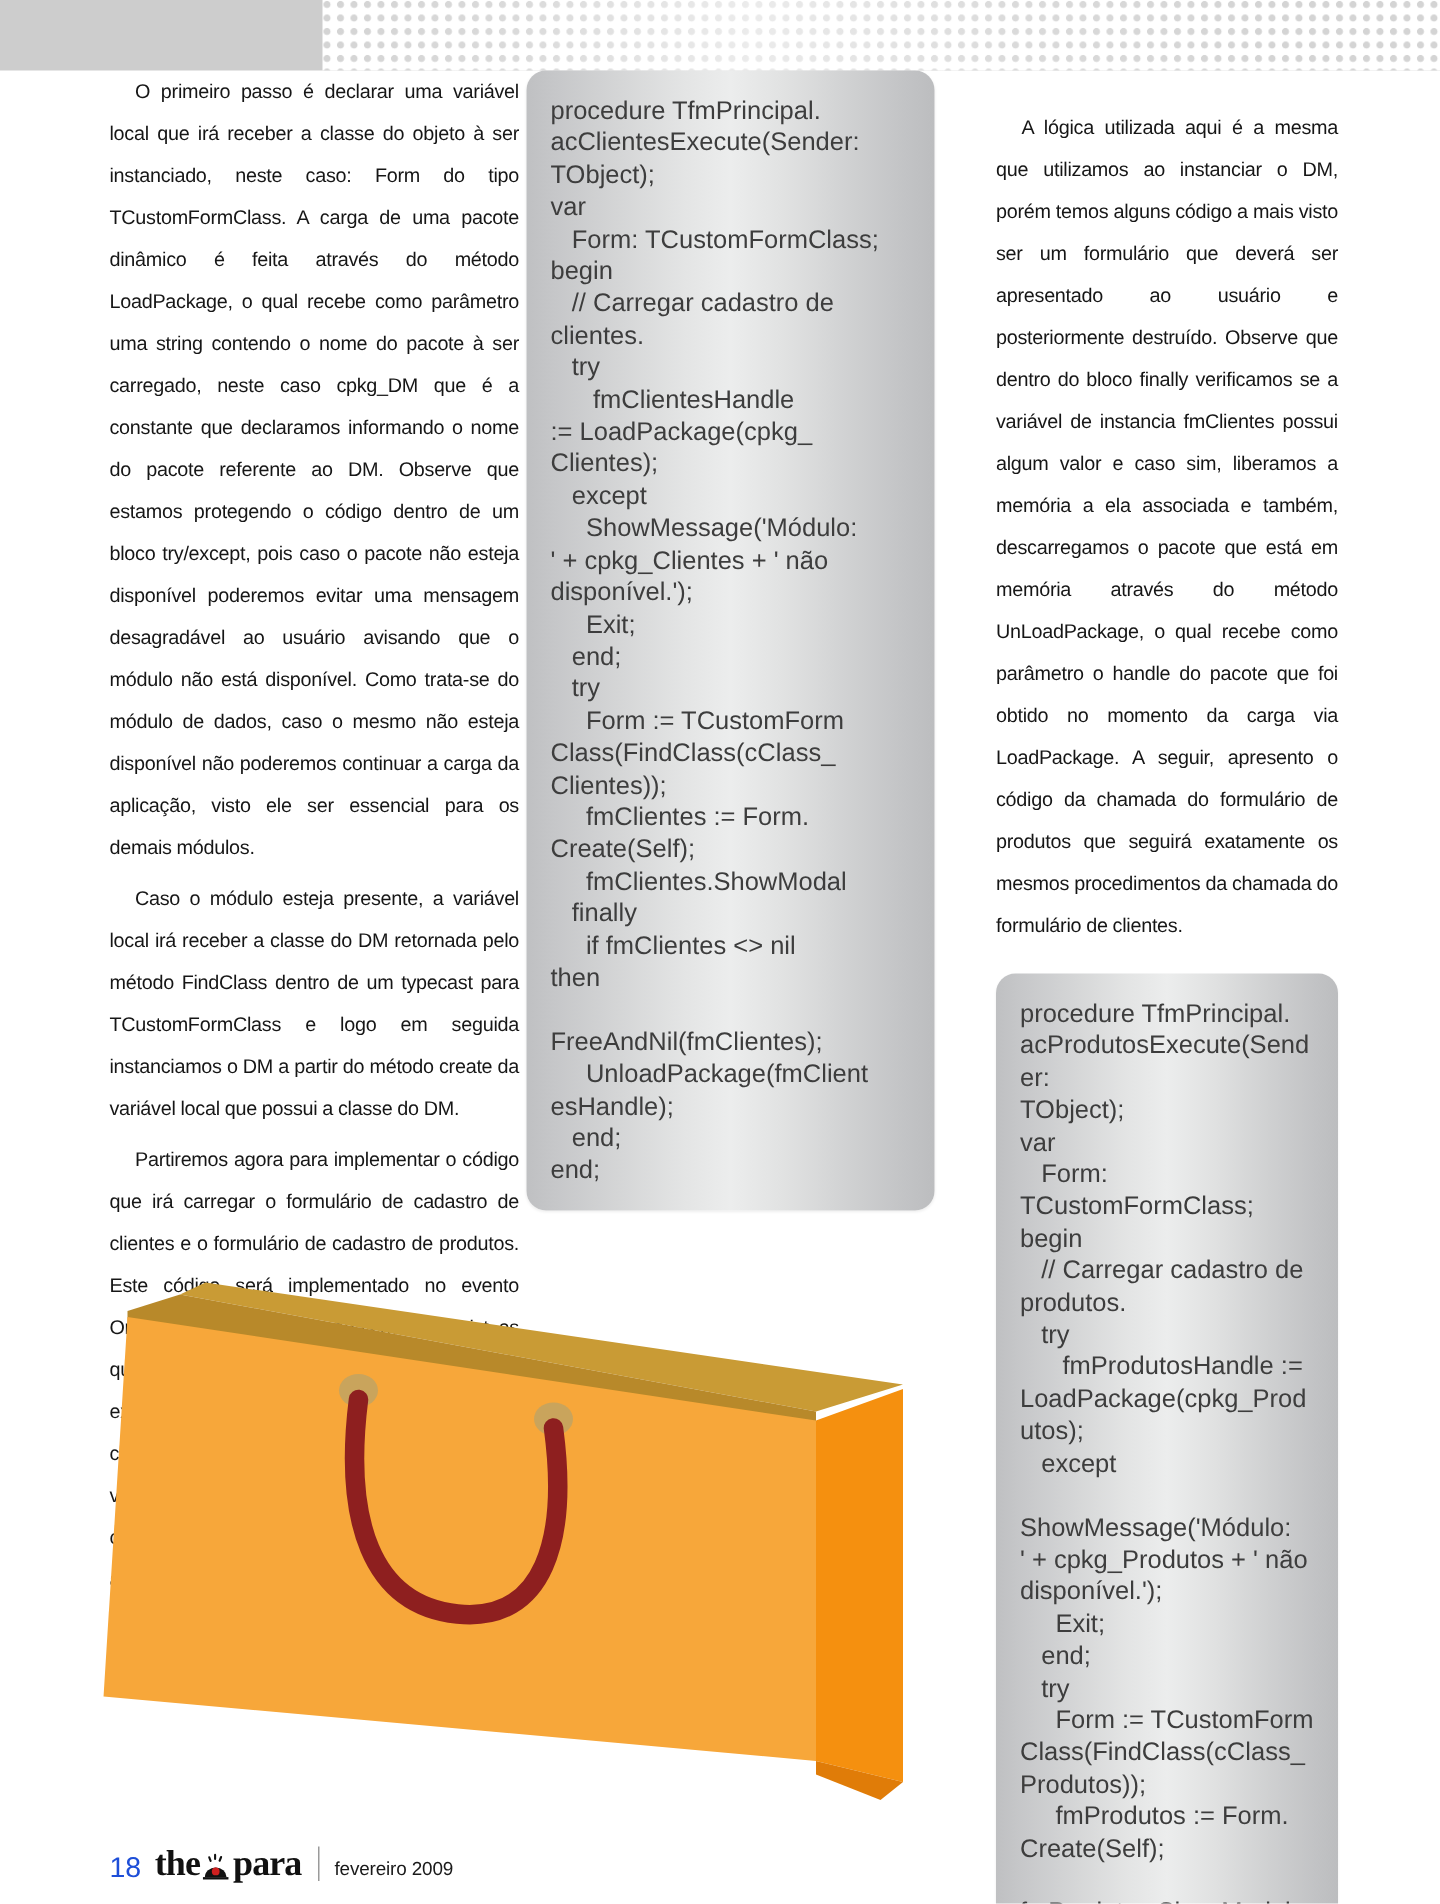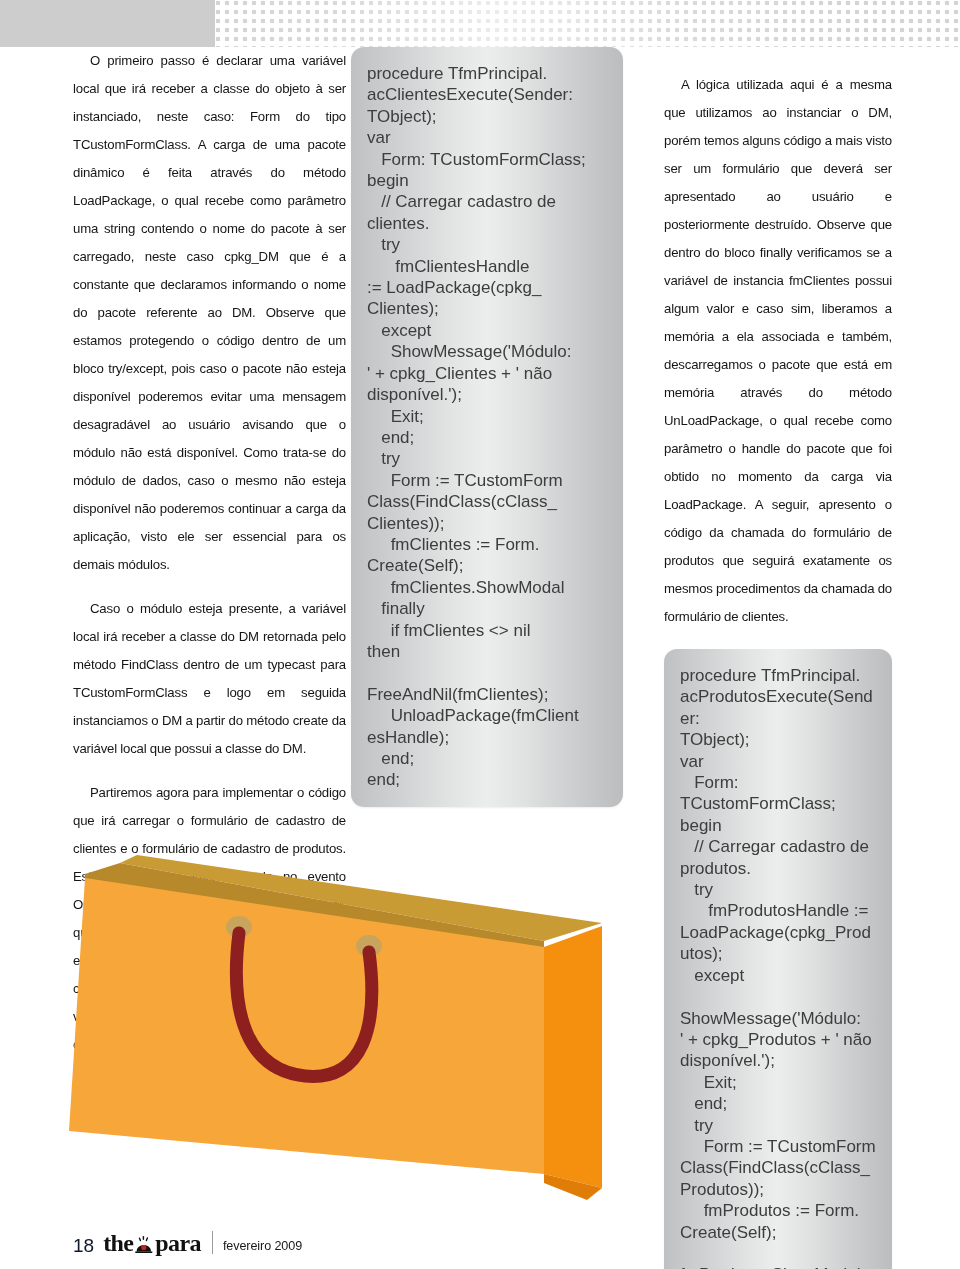--- a/index.html
+++ b/index.html
@@ -43,21 +43,21 @@
     margin:0;
     font-size:13.2px;
     line-height:28px;
     text-align:justify;
     color:#161616;
     text-indent:17px;
     font-family:"Liberation Sans", sans-serif;
     letter-spacing:-0.18px;
     word-spacing:-0.2px;
   }
-  p.body + p.body{margin-top:16px;}
+  p.body + p.body{margin-top:6px;}
 
   
   .codebox{
     border-radius:13px;
     padding:16px 14px 16px 16px;
     background:
       linear-gradient(90deg,
         #bfc0c2 0%,
         #c6c7c9 7%,
         #d2d3d4 20%,
@@ -100,21 +100,21 @@
   }
   .bag-svg{display:block;}
 
   
   .footer{
     position:absolute;left:73px;bottom:14px;height:30px;
     display:flex;align-items:flex-end;
   }
   .pagenum{
     font-family:"Liberation Sans", sans-serif;
-    font-size:19px;color:#0f172a;font-weight:400;
+    font-size:19px;color:#1d4ed8;font-weight:400;
     line-height:1;margin-right:9px;
   }
   .logo{
     display:flex;align-items:flex-end;
     font-family:"Liberation Serif", serif;
     font-weight:bold;font-size:24px;color:#111;
     line-height:1;letter-spacing:-0.6px;text-align:center;
   }
   .logo .mark{
     position:relative;display:inline-block;

